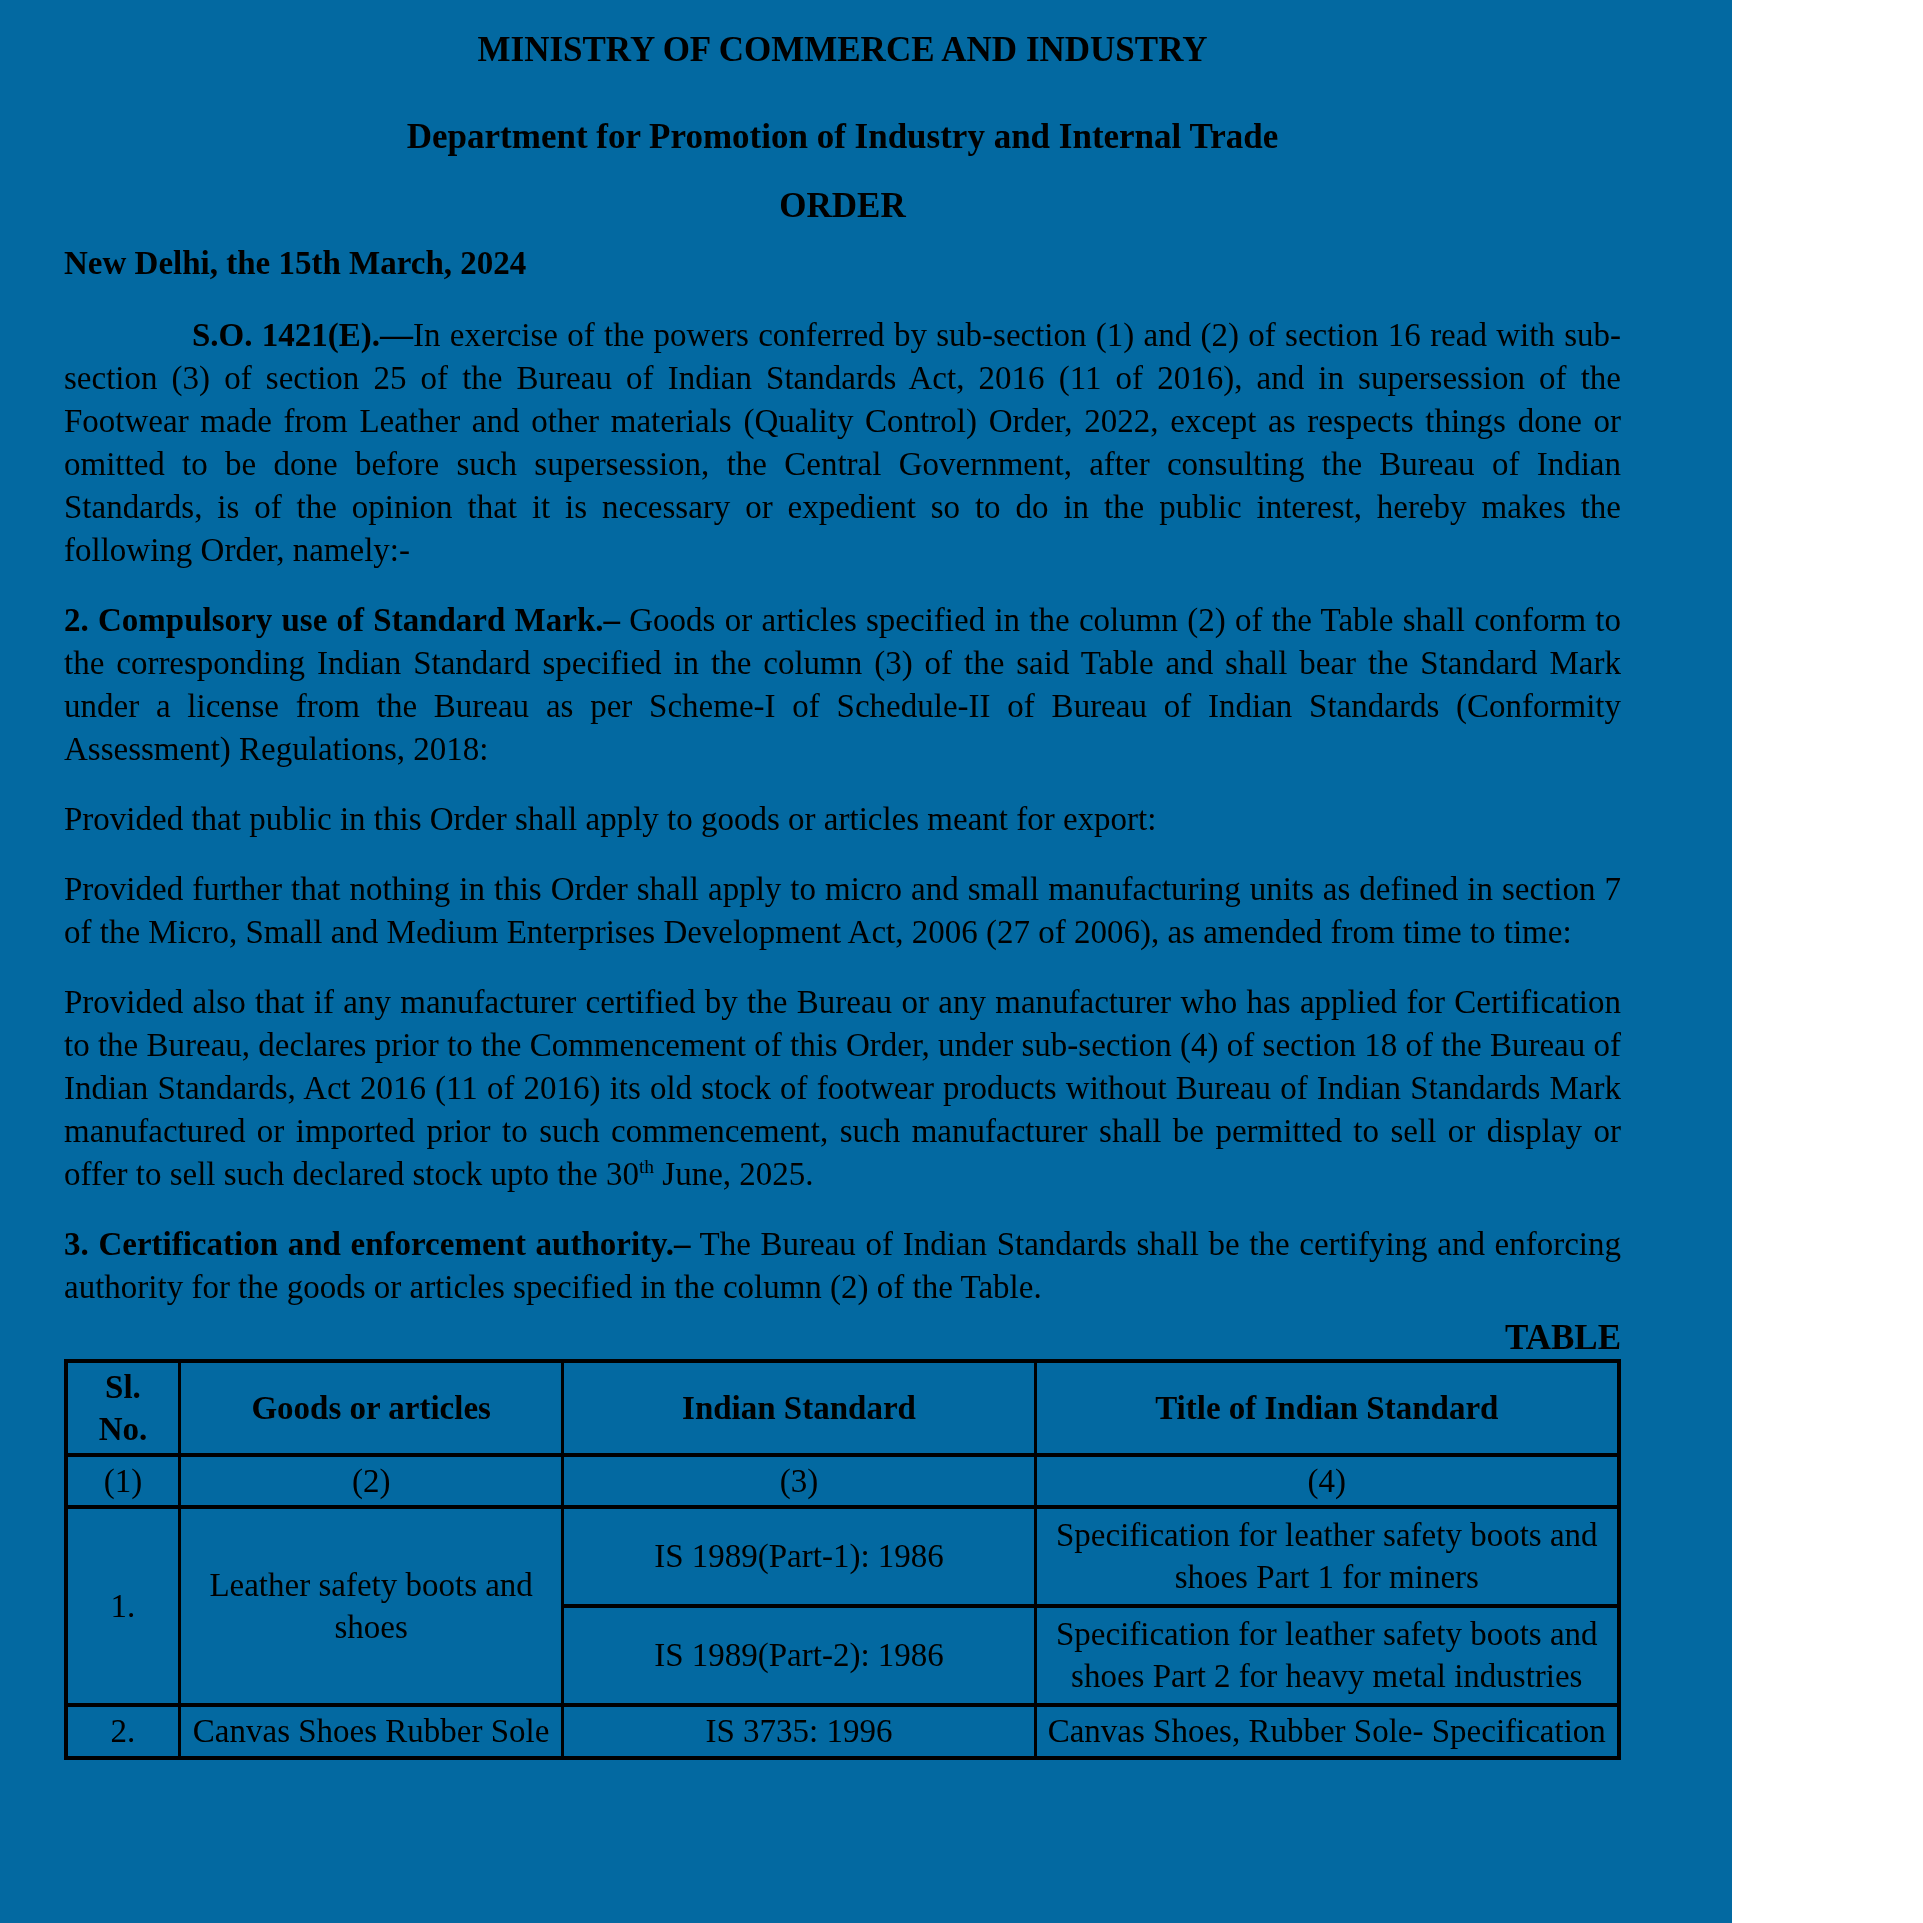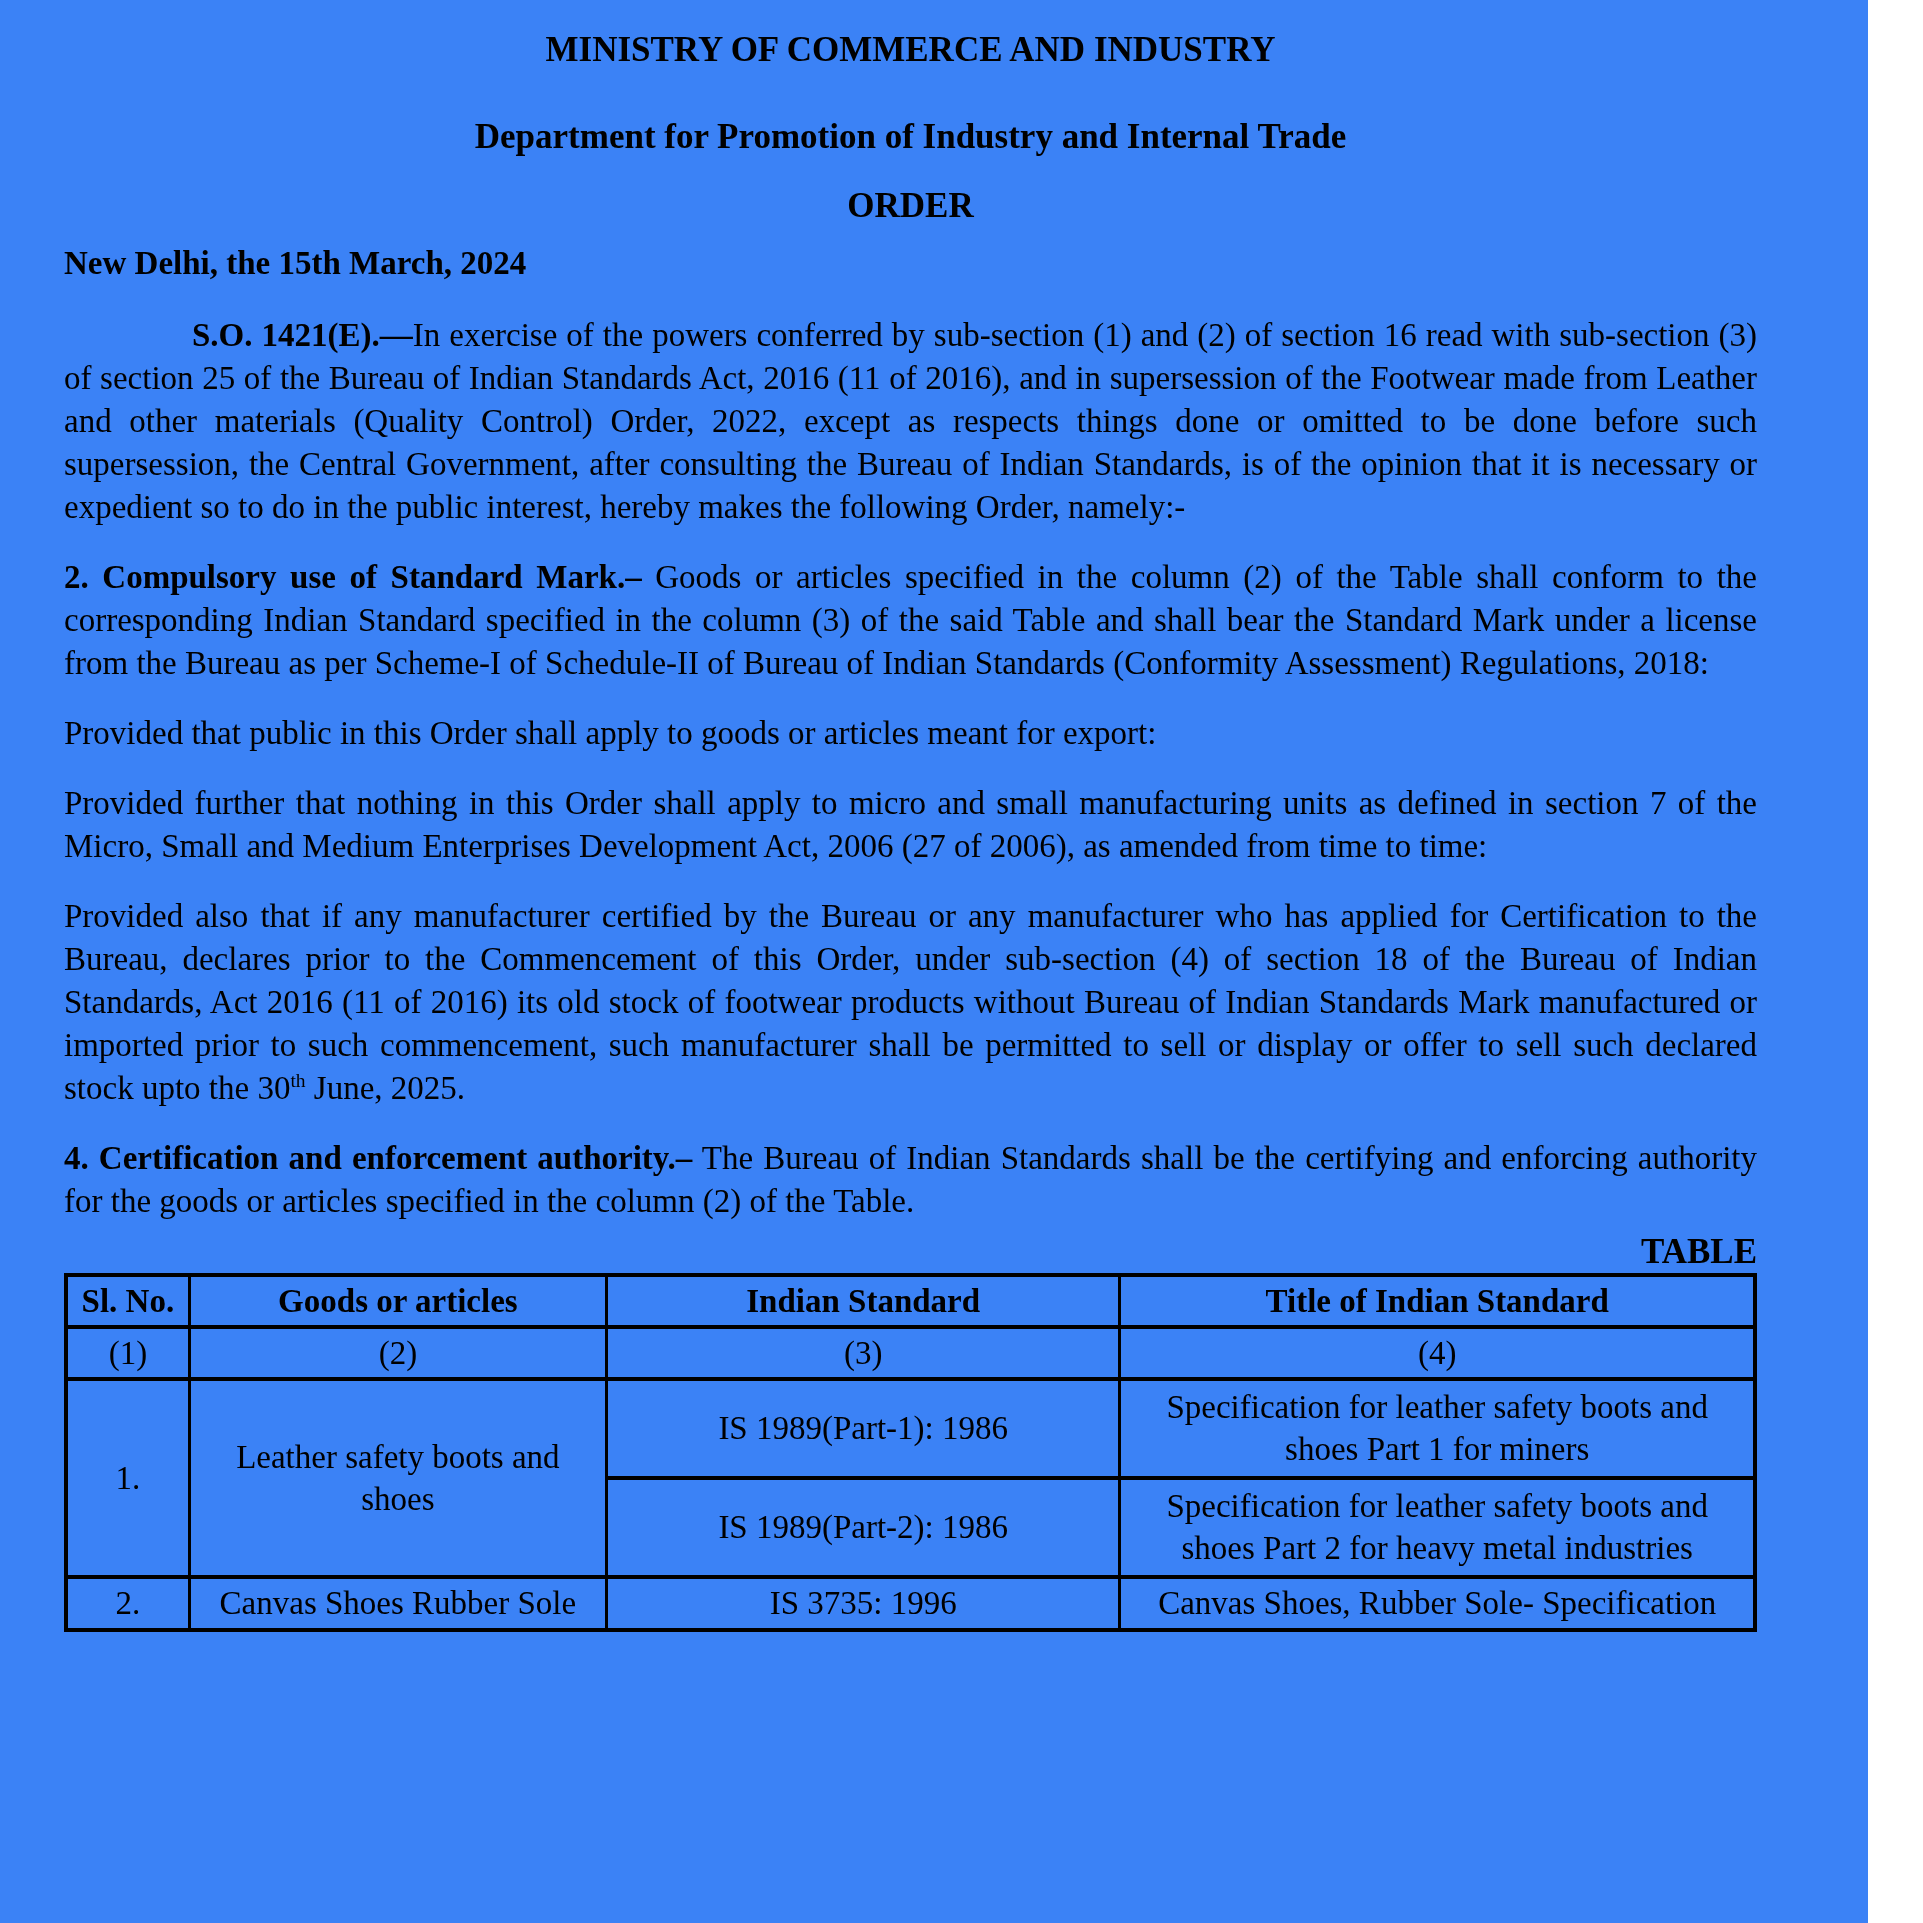--- a/index.html
+++ b/index.html
@@ -8,25 +8,25 @@
     background: #ffffff;
   }
   body {
     width: 1924px;
     height: 1924px;
     font-family: "Liberation Serif", serif;
     color: #000000;
   }
   .page {
     box-sizing: border-box;
-    width: 1868px;
+    width: 1732px;
     height: 1924px;
     padding: 28.6px 111px 0 64px;
     overflow: hidden;
-    background: #3b82f6;
+    background: #0369a1;
   }
   .h {
     text-align: center;
     font-weight: bold;
     font-size: 35px;
     line-height: 42px;
   }
   .ministry   { margin: 0; }
   .department { margin-top: 45px; }
   .order      { margin-top: 27px; }
@@ -97,21 +97,21 @@
 
 
   <p class="body-p"><b class="lead">2. Compulsory use of Standard Mark.–</b><span> Goods or articles specified in the column (2) of the Table shall conform to the corresponding Indian Standard specified in the column (3) of the said Table and shall bear the Standard Mark under a license from the Bureau as per Scheme-I of Schedule-II of Bureau of Indian Standards (Conformity Assessment) Regulations, 2018:</span></p>
 
   <p class="body-p"><span>Provided that public in this Order shall apply to goods or articles meant for export:</span></p>
 
   <p class="body-p"><span>Provided further that nothing in this Order shall apply to micro and small manufacturing units as defined in section 7 of the Micro, Small and Medium Enterprises Development Act, 2006 (27 of 2006), as amended from time to time:</span></p>
 
   <p class="body-p"><span>Provided also that if any manufacturer certified by the Bureau or any manufacturer who has applied for Certification to the Bureau, declares prior to the Commencement of this Order, under sub-section (4) of section 18 of the Bureau of Indian Standards, Act 2016 (11 of 2016) its old stock of footwear products without Bureau of Indian Standards Mark manufactured or imported prior to such commencement, such manufacturer shall be permitted to sell or display or offer to sell such declared stock upto the 30</span><sup class="ord">th</sup><span> June, 2025.</span></p>
 
-  <p class="body-p"><b class="lead">4. Certification and enforcement authority.–</b><span> The Bureau of Indian Standards shall be the certifying and enforcing authority for the goods or articles specified in the column (2) of the Table.</span></p>
+  <p class="body-p"><b class="lead">3. Certification and enforcement authority.–</b><span> The Bureau of Indian Standards shall be the certifying and enforcing authority for the goods or articles specified in the column (2) of the Table.</span></p>
 
   <div class="table-caption">TABLE</div>
 
   <table class="standards-table">
     <colgroup>
       <col style="width:7.3%">
       <col style="width:24.7%">
       <col style="width:30.4%">
       <col style="width:37.6%">
     </colgroup>

